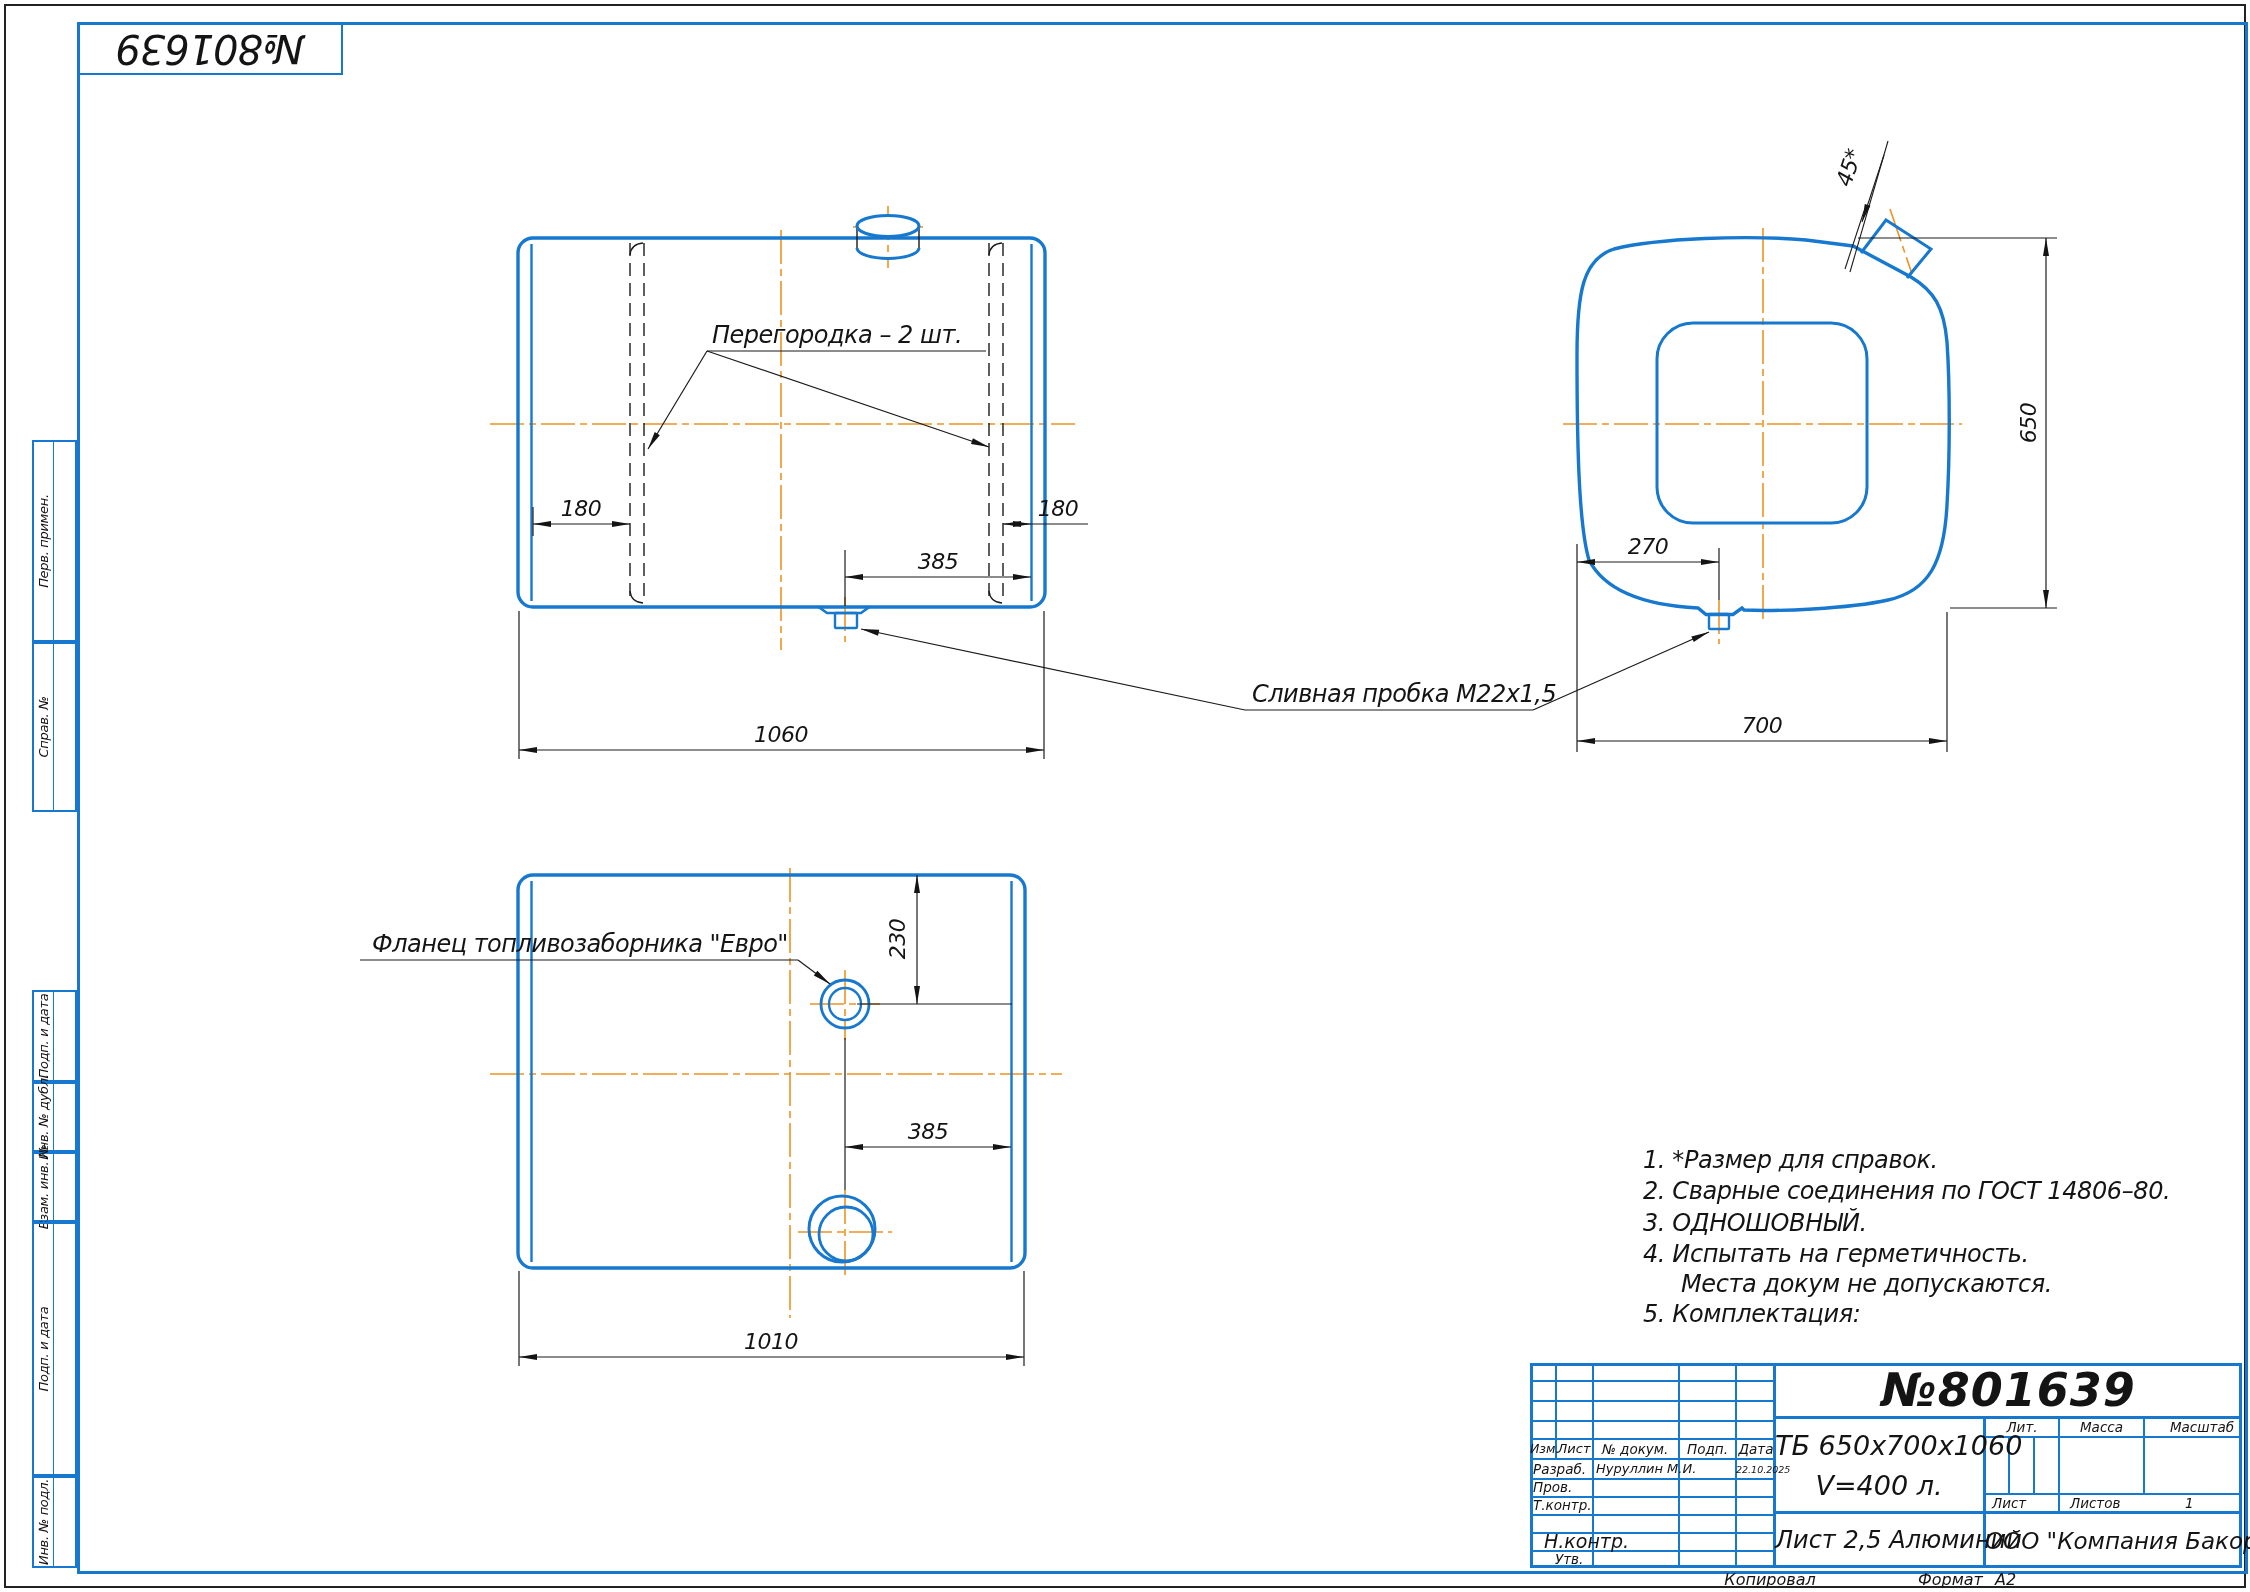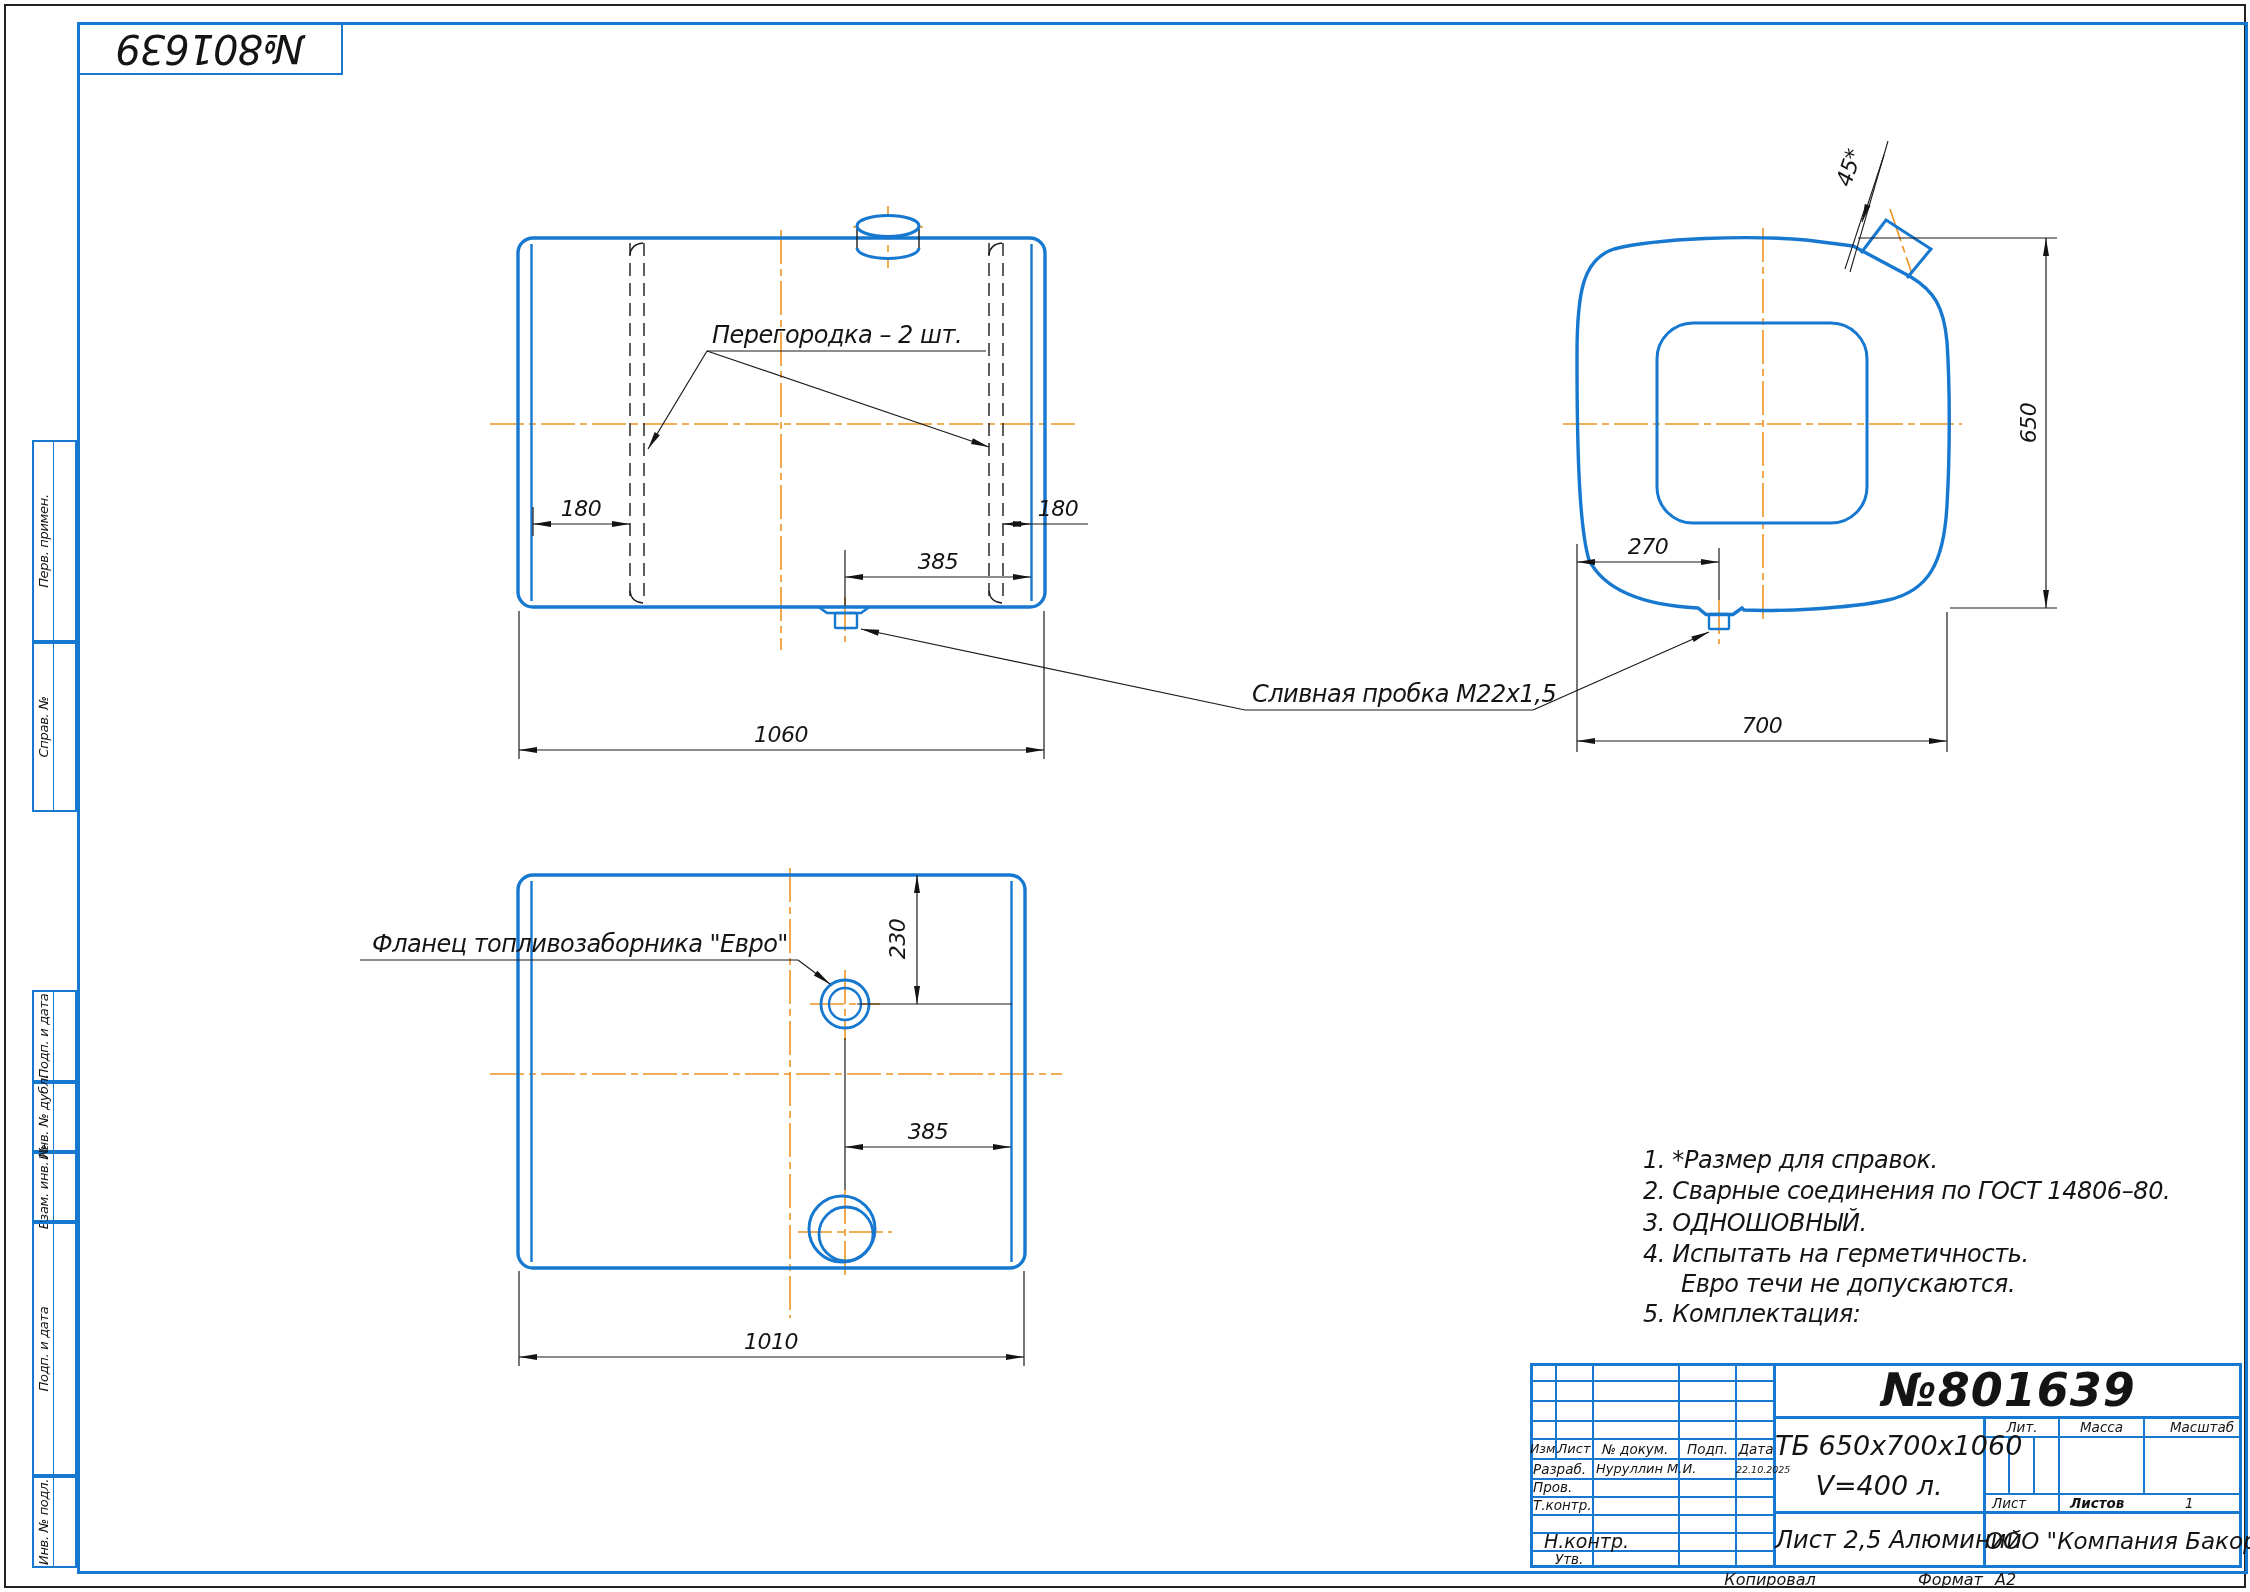--- a/index.html
+++ b/index.html
@@ -228,21 +228,21 @@
       <line x1="798" y1="960" x2="830" y2="984" marker-end="url(#ar)"></line>
     </g>
     <text class="ltxt" x="372" y="952">Фланец топливозаборника "Евро"</text>
   </g>
 </svg>
 
 <div class="t note" style="left:1643px;top:1146px;">1.  *Размер для справок.</div>
 <div class="t note" style="left:1643px;top:1177px;">2.  Сварные соединения по ГОСТ 14806–80.</div>
 <div class="t note" style="left:1643px;top:1209px;">3.  ОДНОШОВНЫЙ.</div>
 <div class="t note" style="left:1643px;top:1240px;text-align:right;">4.  Испытать на герметичность.</div>
-<div class="t note" style="left:1681px;top:1270px;">Евро течи не допускаются.</div>
+<div class="t note" style="left:1681px;top:1270px;">Места докум не допускаются.</div>
 <div class="t note" style="left:1643px;top:1300px;">5.  Комплектация:</div>
 
 <div id="tb">
 
   <div class="bx" style="left:0;top:0;width:712px;height:205px;border:3px solid #1778d0;"></div>
 
   <div class="vl" style="left:243px;top:0;width:3px;height:205px;"></div>
   <div class="hl" style="left:243px;top:53px;width:469px;height:3px;"></div>
   <div class="hl" style="left:243px;top:148px;width:469px;height:3px;"></div>
   <div class="vl" style="left:453px;top:55px;width:3px;height:150px;"></div>
@@ -286,21 +286,21 @@
 
   <div class="t it ctr" style="left:245px;top:67px;width:208px;font-size:27px;">ТБ 650х700х1060</div>
   <div class="t it ctr" style="left:245px;top:107px;width:208px;font-size:27px;">V=400 л.</div>
 
   <div class="t it ctr" style="left:245px;top:163px;width:208px;font-size:24px;">Лист 2,5 Алюминий</div>
 
   <div class="t it ctr" style="left:455px;top:56px;width:74px;font-size:13.5px;line-height:17px;">Лит.</div>
   <div class="t it ctr" style="left:530px;top:56px;width:83px;font-size:13.5px;line-height:17px;">Масса</div>
   <div class="t it ctr" style="left:615px;top:56px;width:114px;font-size:13.5px;line-height:17px;">Масштаб</div>
   <div class="t it" style="left:462px;top:132px;font-size:13.5px;line-height:17px;">Лист</div>
-  <div class="t it" style="left:540px;top:132px;font-size:13.5px;line-height:17px;font-weight:bold;">Листов</div>
+  <div class="t it" style="left:540px;top:132px;font-size:13.5px;line-height:17px;">Листов</div>
   <div class="t it" style="left:655px;top:132px;font-size:13.5px;line-height:17px;">1</div>
 
   <div class="t it ctr" style="left:455px;top:165px;width:257px;font-size:23px;">ООО "Компания Бакор"</div>
 </div>
 
 <div class="t it" style="left:1700px;top:1570px;width:140px;text-align:center;font-size:16px;">Копировал</div>
 <div class="t it" style="left:1918px;top:1570px;font-size:16px;">Формат</div>
 <div class="t it" style="left:1995px;top:1570px;font-size:16px;">А2</div>
 
 </body></html>

